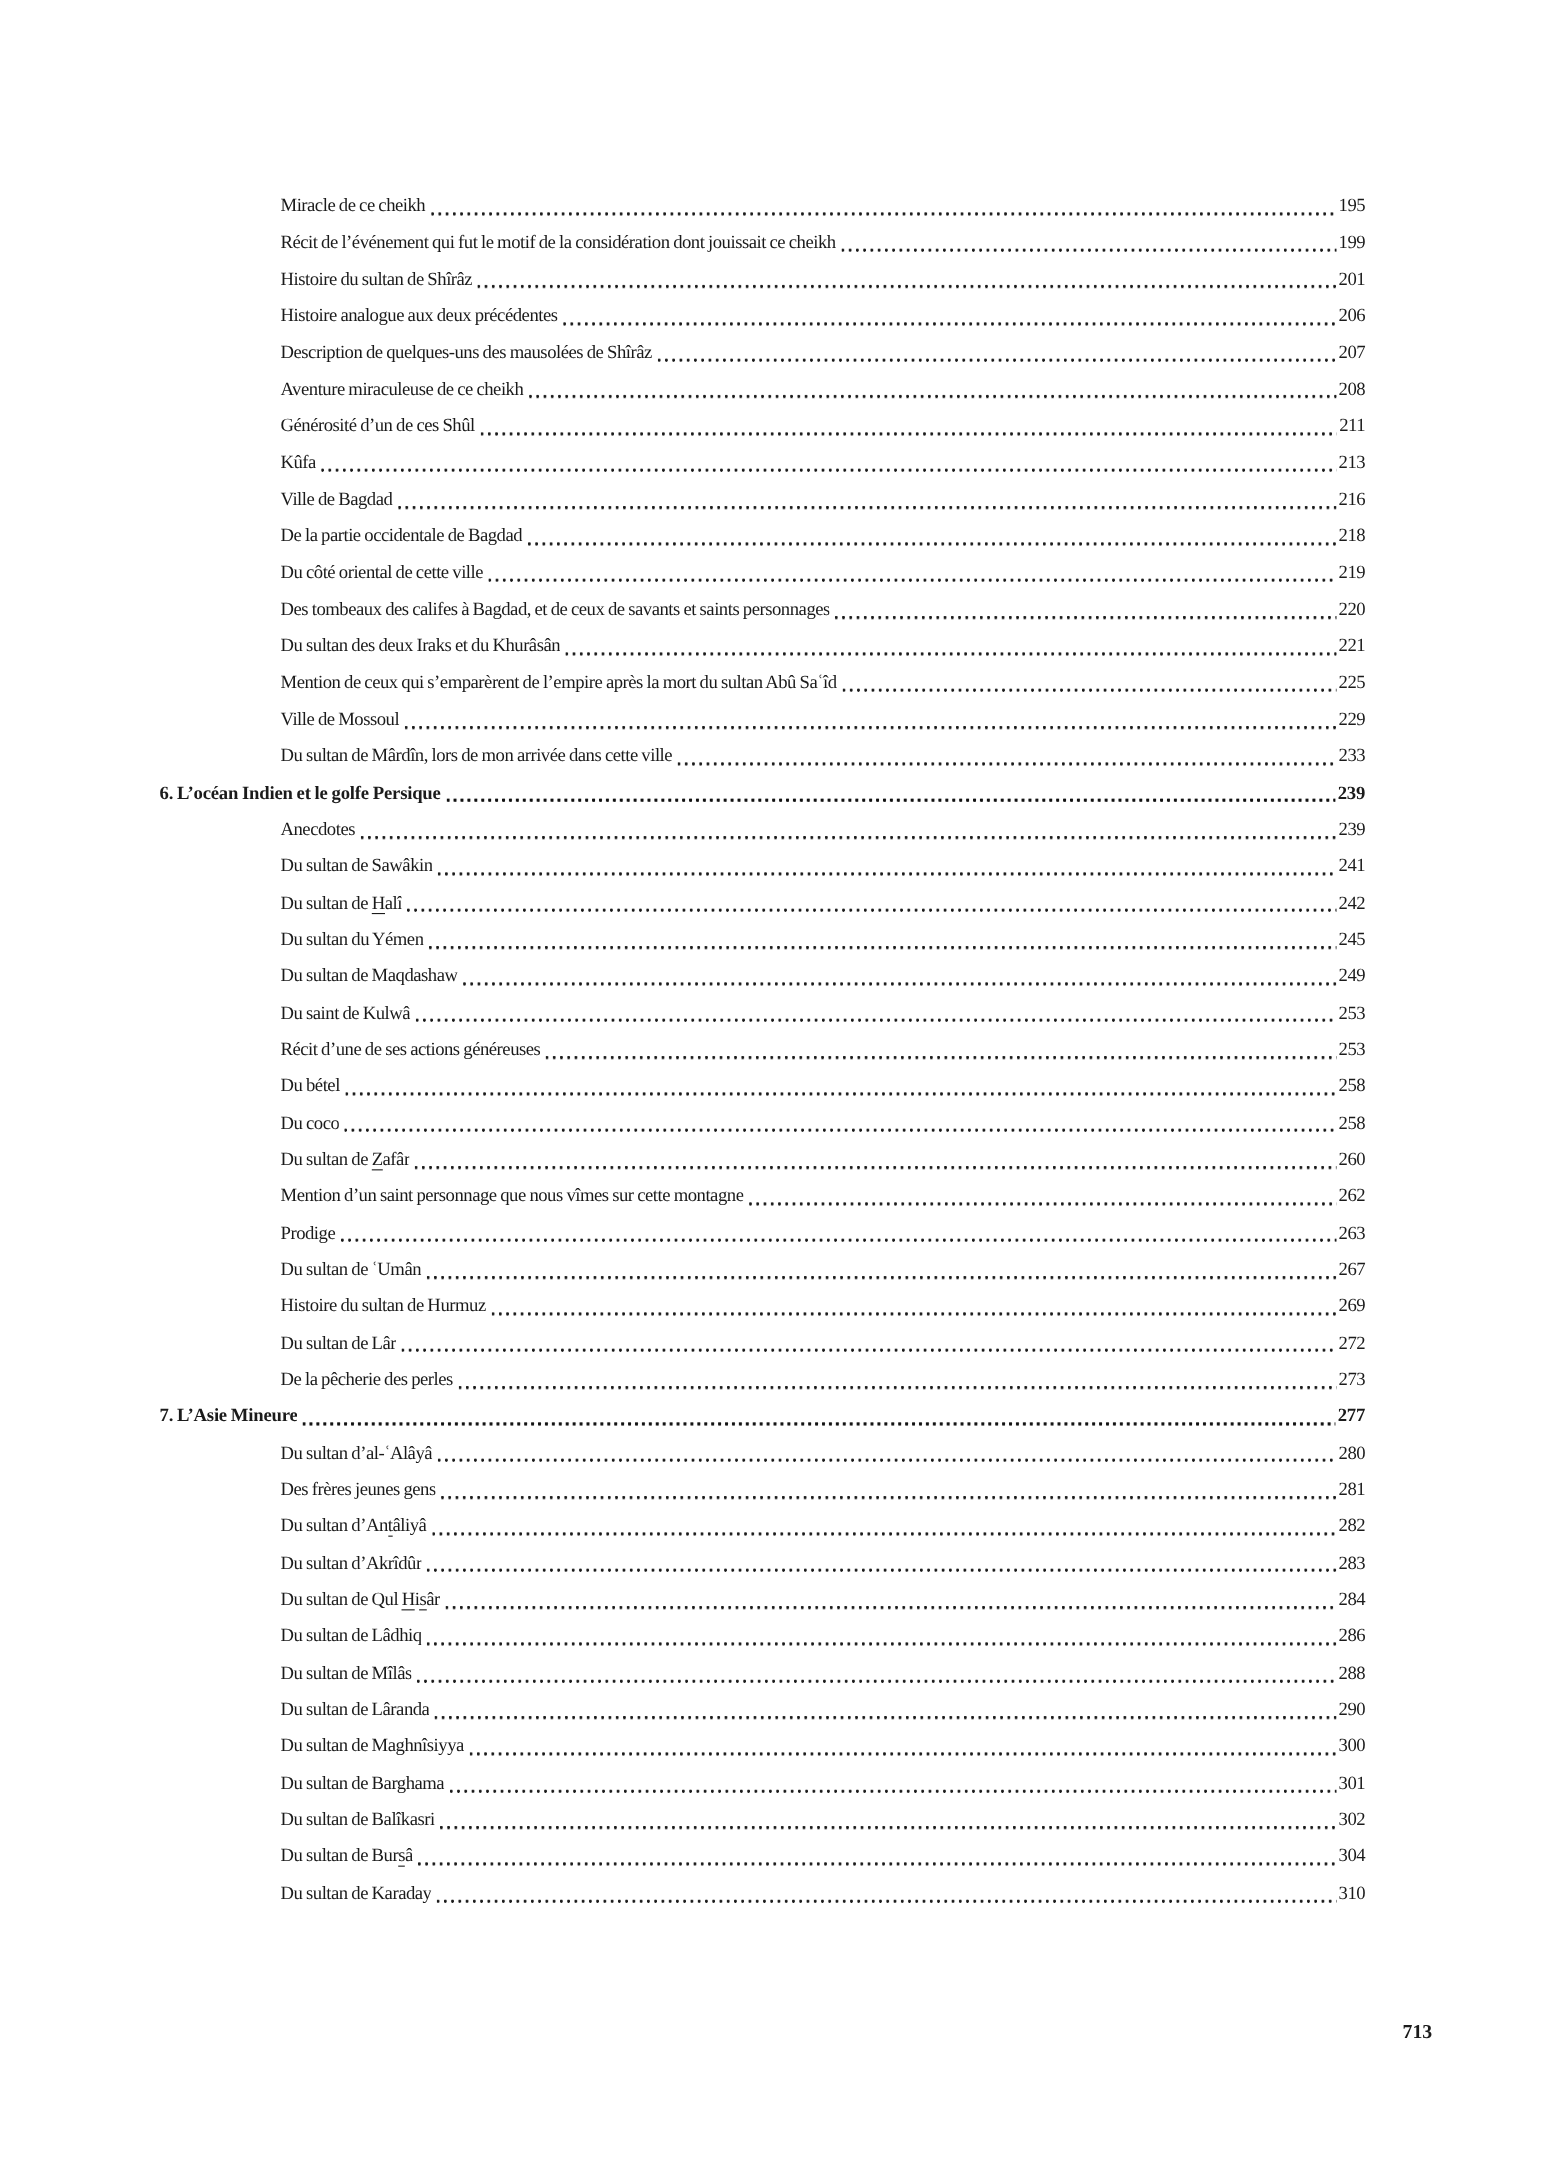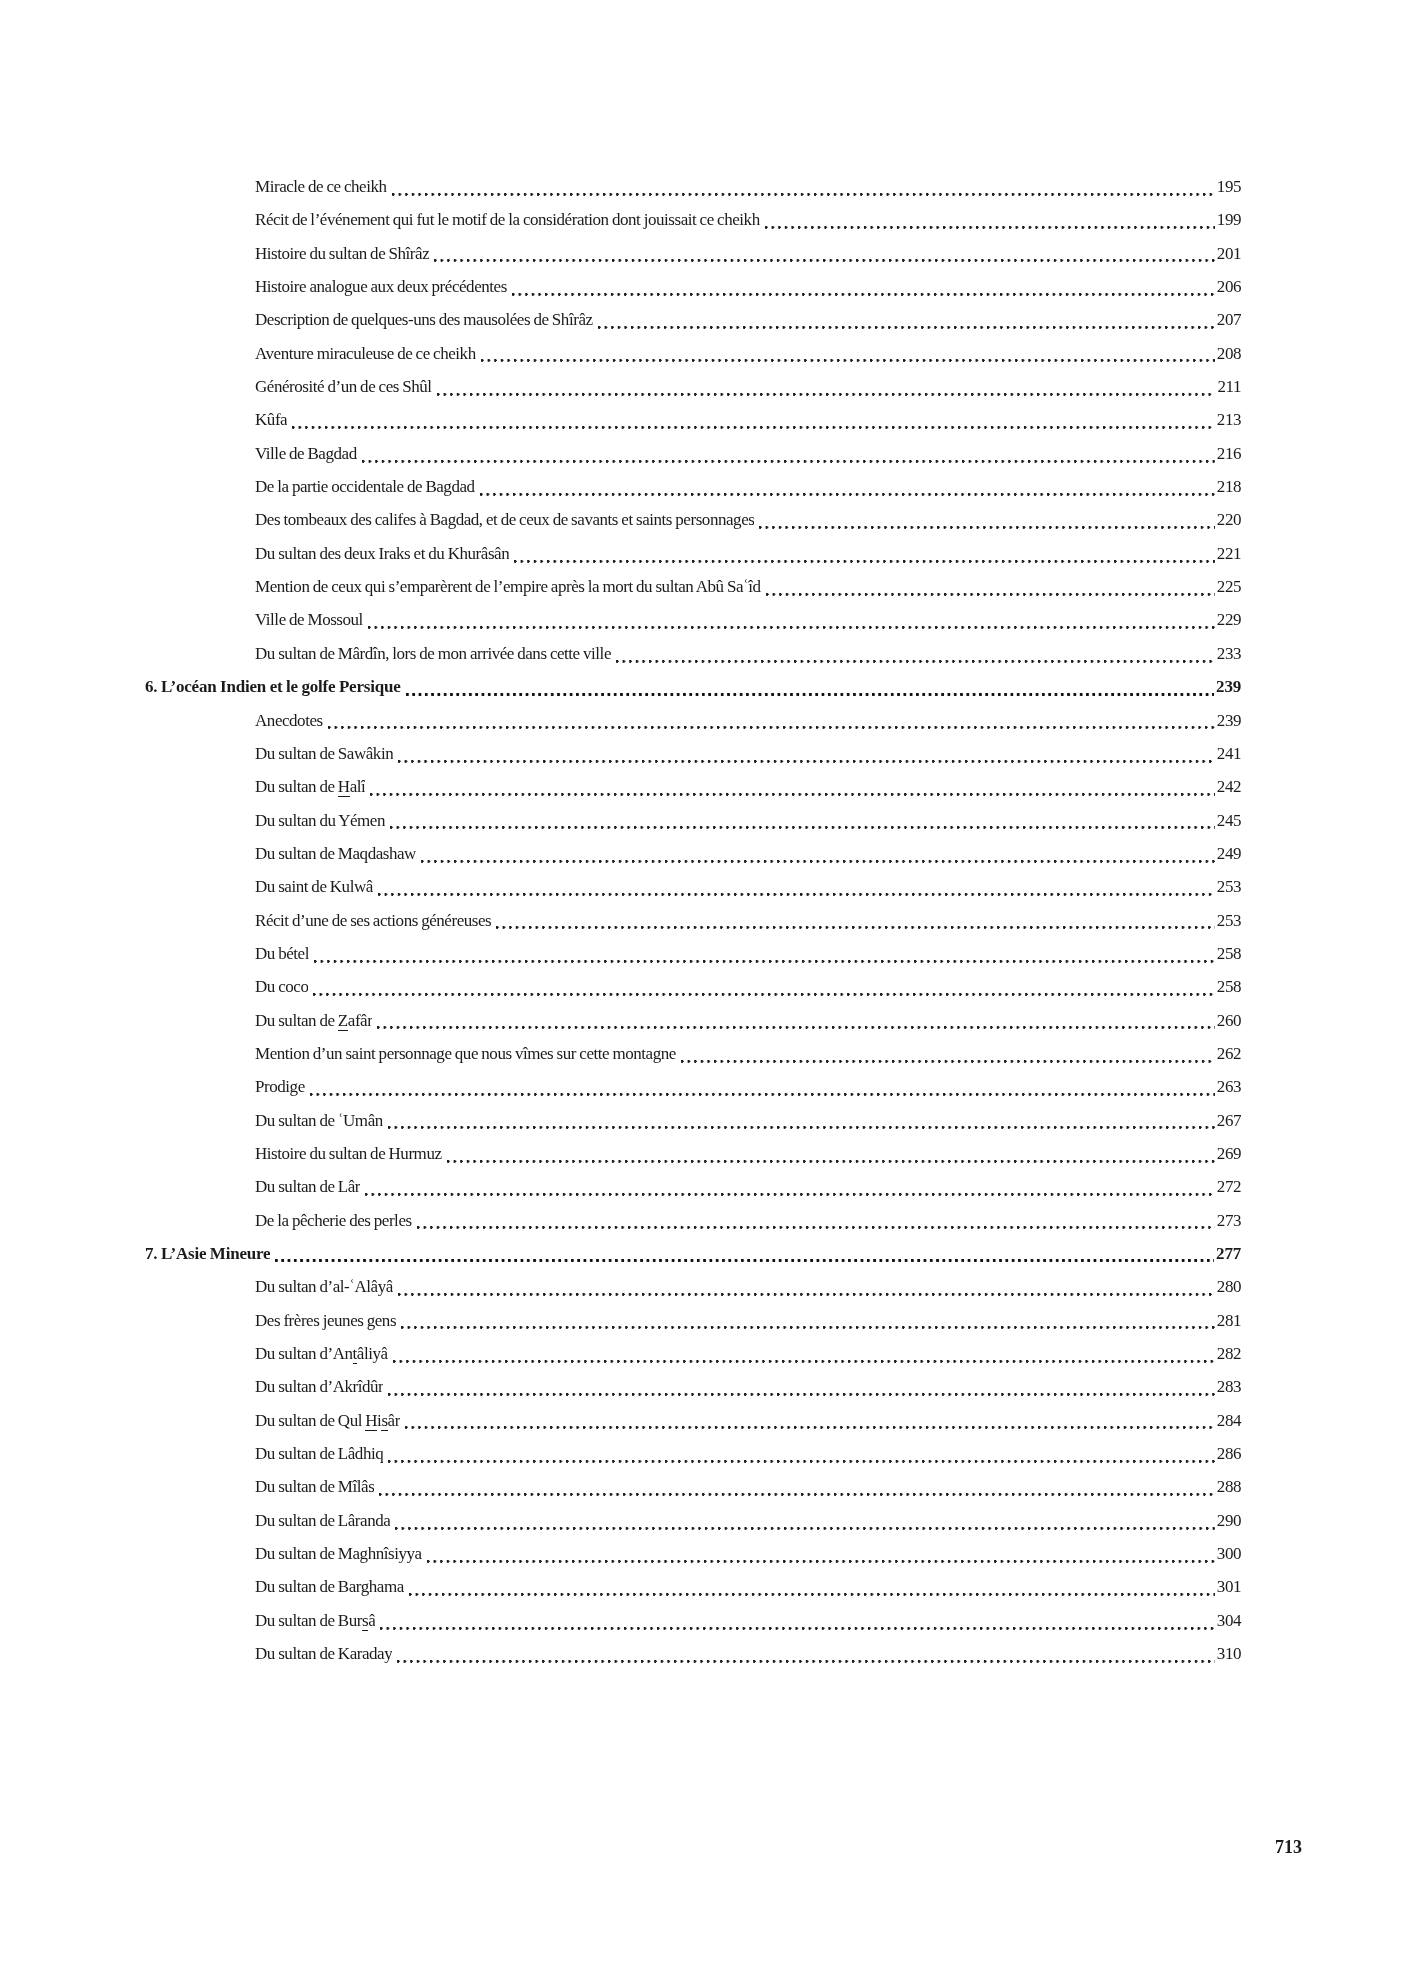--- a/index.html
+++ b/index.html
@@ -81,20 +81,25 @@
       <span class="label">Ville de Bagdad</span>
       <span class="leader"></span>
       <span class="page">216</span>
     </div>
     <div class="row entry">
       <span class="label">De la partie occidentale de Bagdad</span>
       <span class="leader"></span>
       <span class="page">218</span>
     </div>
     <div class="row entry">
+      <span class="label">Du côté oriental de cette ville</span>
+      <span class="leader"></span>
+      <span class="page">219</span>
+    </div>
+    <div class="row entry">
       <span class="label">Des tombeaux des califes à Bagdad, et de ceux de savants et saints personnages</span>
       <span class="leader"></span>
       <span class="page">220</span>
     </div>
     <div class="row entry">
       <span class="label">Du sultan des deux Iraks et du Khurâsân</span>
       <span class="leader"></span>
       <span class="page">221</span>
     </div>
     <div class="row entry">
@@ -244,20 +249,25 @@
     </div>
     <div class="row entry">
       <span class="label">Du sultan de Maghnîsiyya</span>
       <span class="leader"></span>
       <span class="page">300</span>
     </div>
     <div class="row entry">
       <span class="label">Du sultan de Barghama</span>
       <span class="leader"></span>
       <span class="page">301</span>
+    </div>
+    <div class="row entry">
+      <span class="label">Du sultan de Balîkasri</span>
+      <span class="leader"></span>
+      <span class="page">302</span>
     </div>
     <div class="row entry">
       <span class="label">Du sultan de Bur<span class="u">s</span>â</span>
       <span class="leader"></span>
       <span class="page">304</span>
     </div>
     <div class="row entry">
       <span class="label">Du sultan de Karaday</span>
       <span class="leader"></span>
       <span class="page">310</span>

